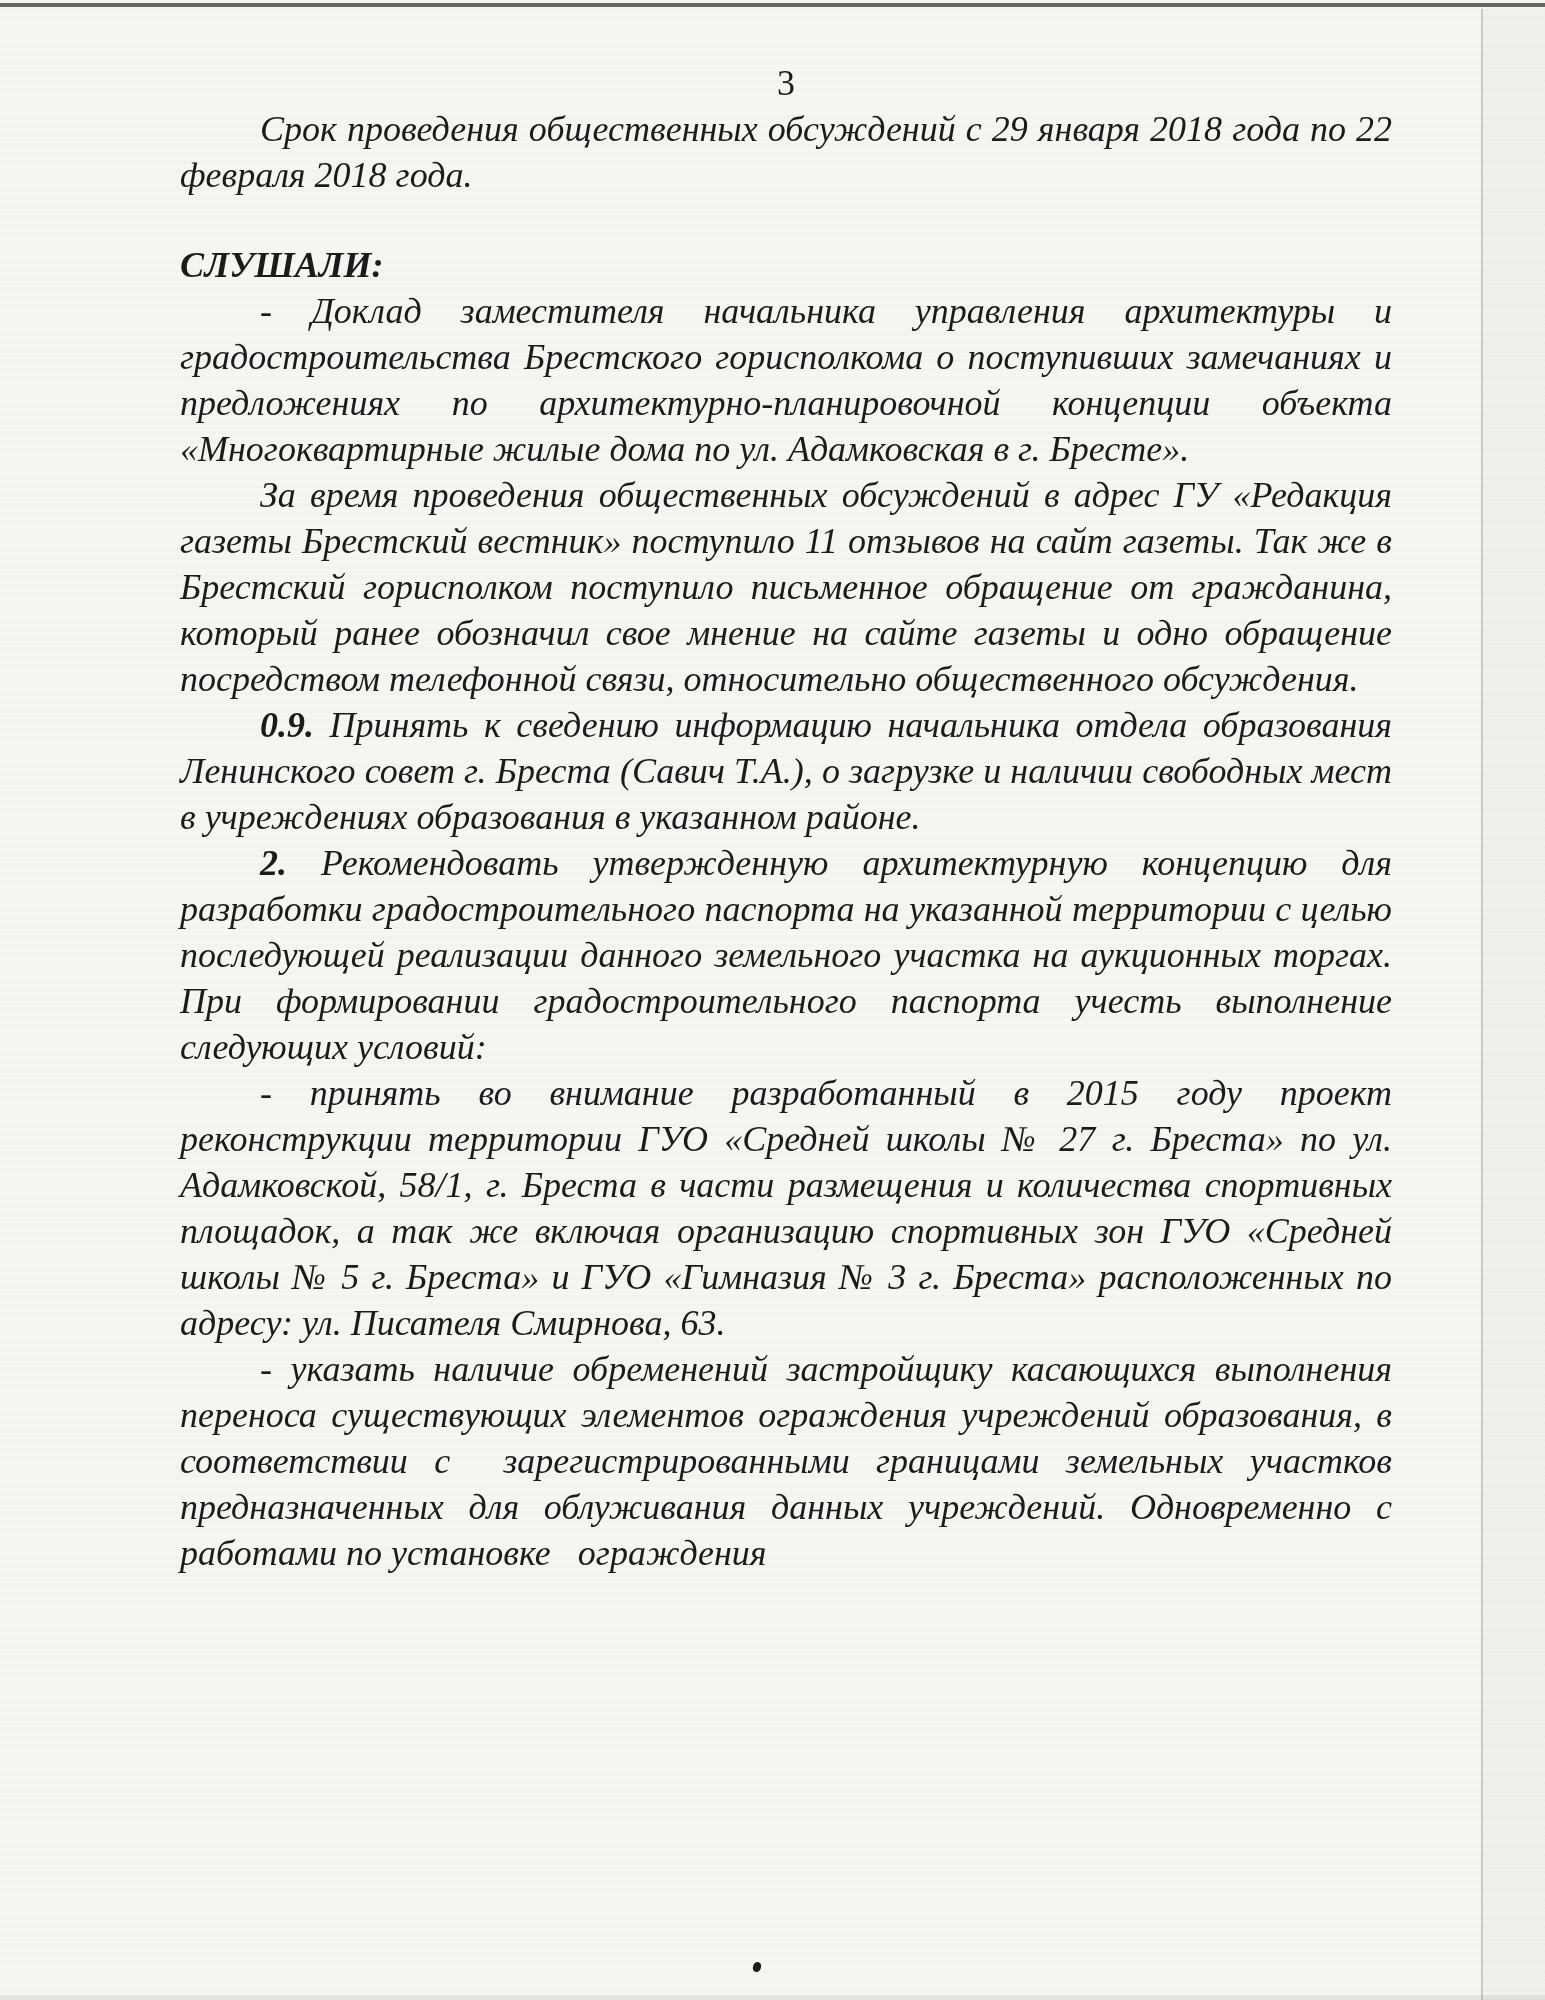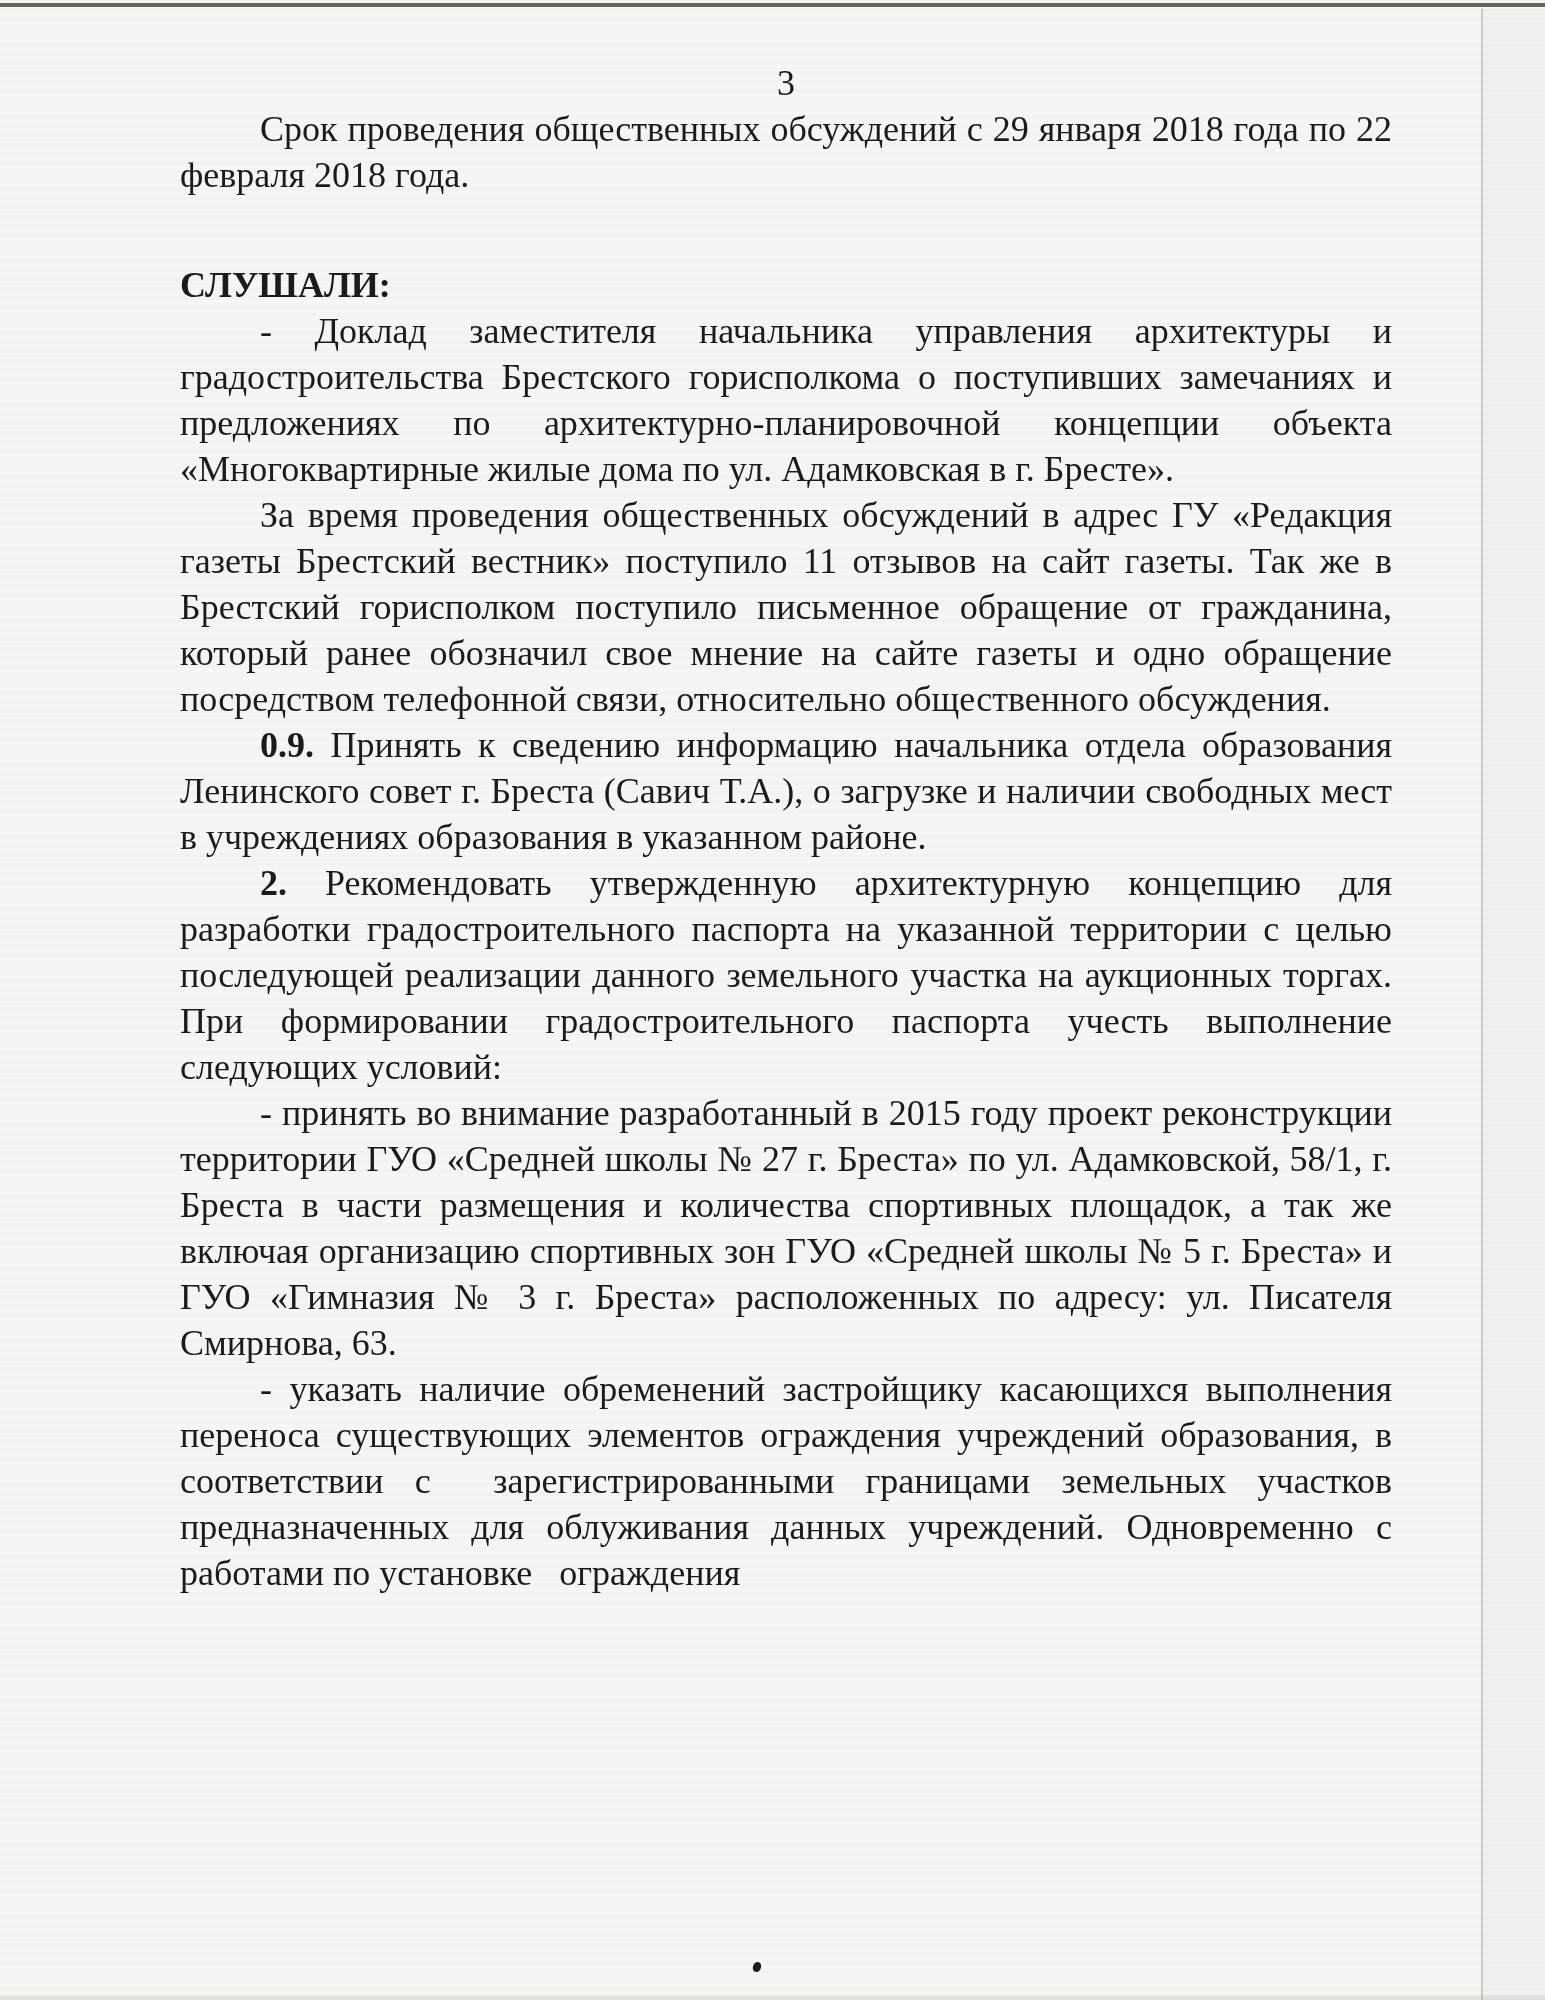--- a/index.html
+++ b/index.html
@@ -27,24 +27,24 @@
   .top-edge{position:absolute;top:3px;left:0;width:100%;height:4px;background:var(--top-edge);}
   .v-scan-line{position:absolute;top:9px;left:1481px;width:2px;bottom:0;background:var(--scan-line);}
   .right-region{position:absolute;top:9px;left:1483px;right:0;bottom:0;background:rgba(90,90,80,0.03);}
   .bottom-edge{position:absolute;left:0;right:0;bottom:0;height:5px;background:rgba(100,100,92,0.10);}
 
   .body-col{
     position:absolute;left:180px;top:60px;width:1212px;
     font-size:36px;line-height:46px;
   }
   .page-num{text-align:center;}
-  .para{text-align:justify;text-align-last:left;}
+  .para{text-align:justify;text-align-last:left;font-style:italic;}
   .para.indent{text-indent:80px;}
   .para.heading{font-weight:bold;text-align:left;text-indent:0;}
-  .space-before{margin-top:64px;}
+  .space-before{margin-top:44px;}
   .seg-bold{font-weight:bold;}
   .seg-underline{text-decoration:underline;text-underline-offset:5px;text-decoration-thickness:3px;}
 
   .ink-dot{
     position:absolute;left:753px;top:1962px;width:8px;height:10px;
     background:#1c1c1c;border-radius:50% / 60%;transform:rotate(18deg);
   }
 </style>
 </head>
 <body>

